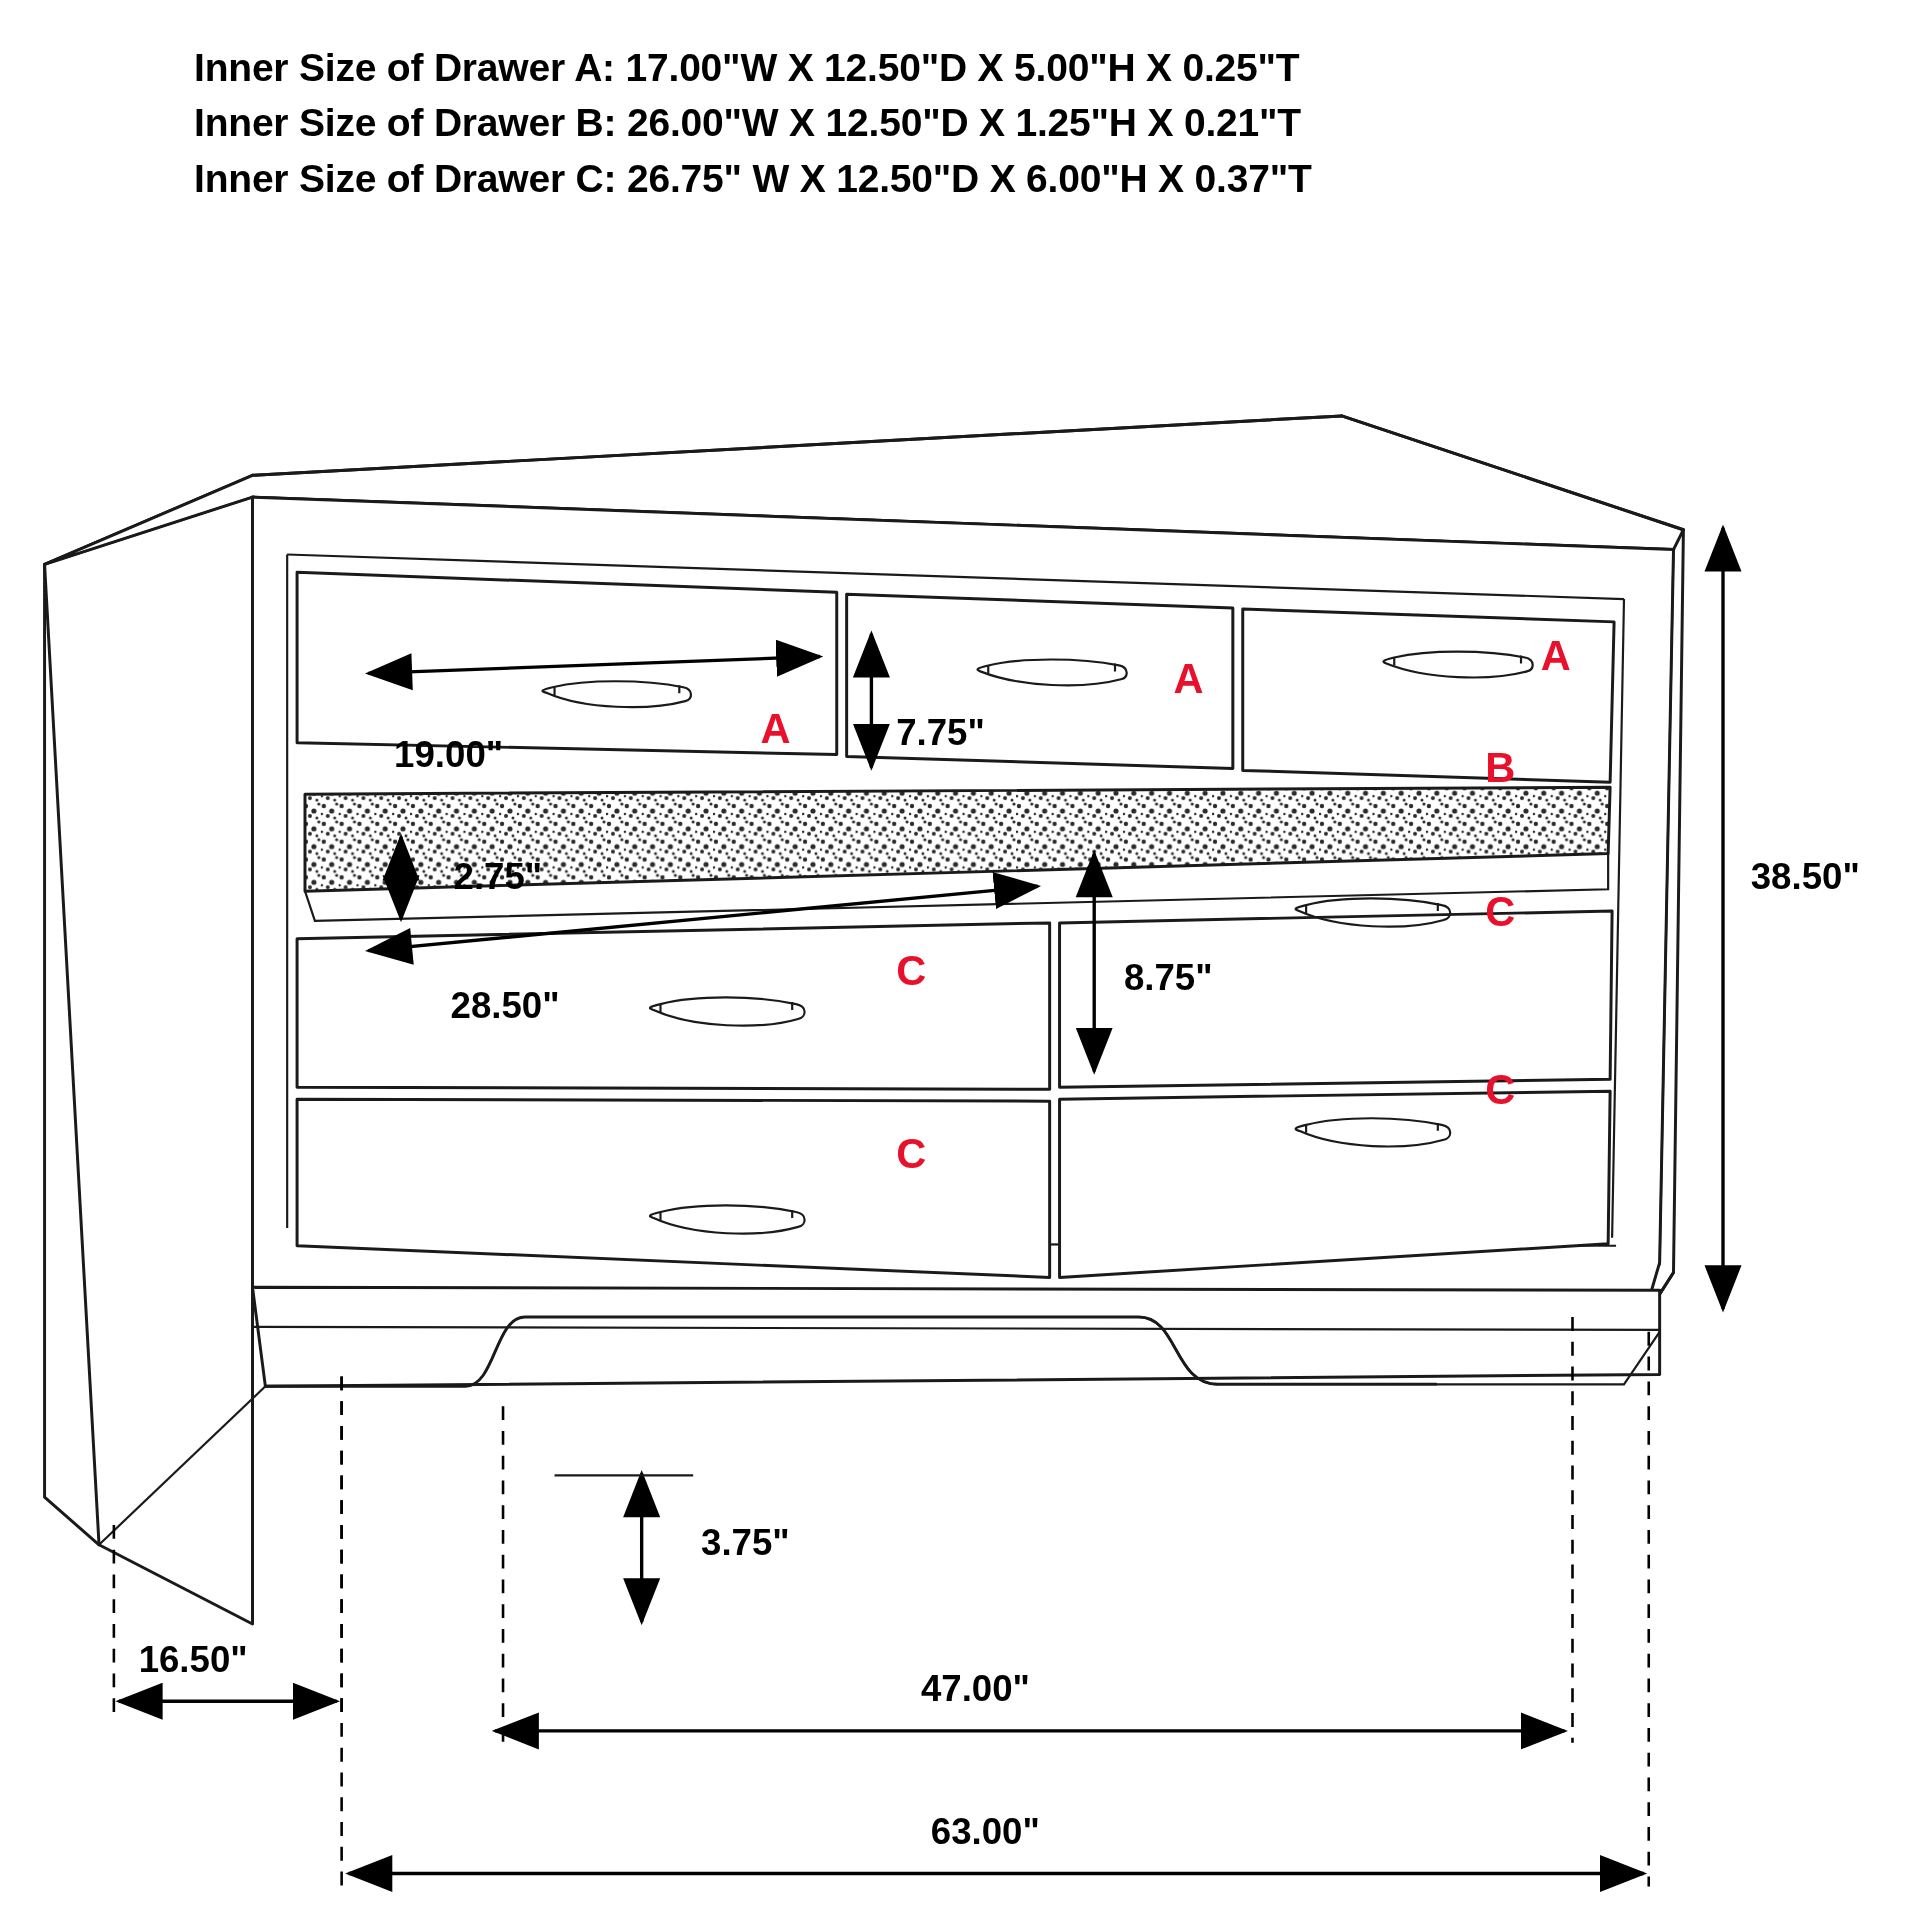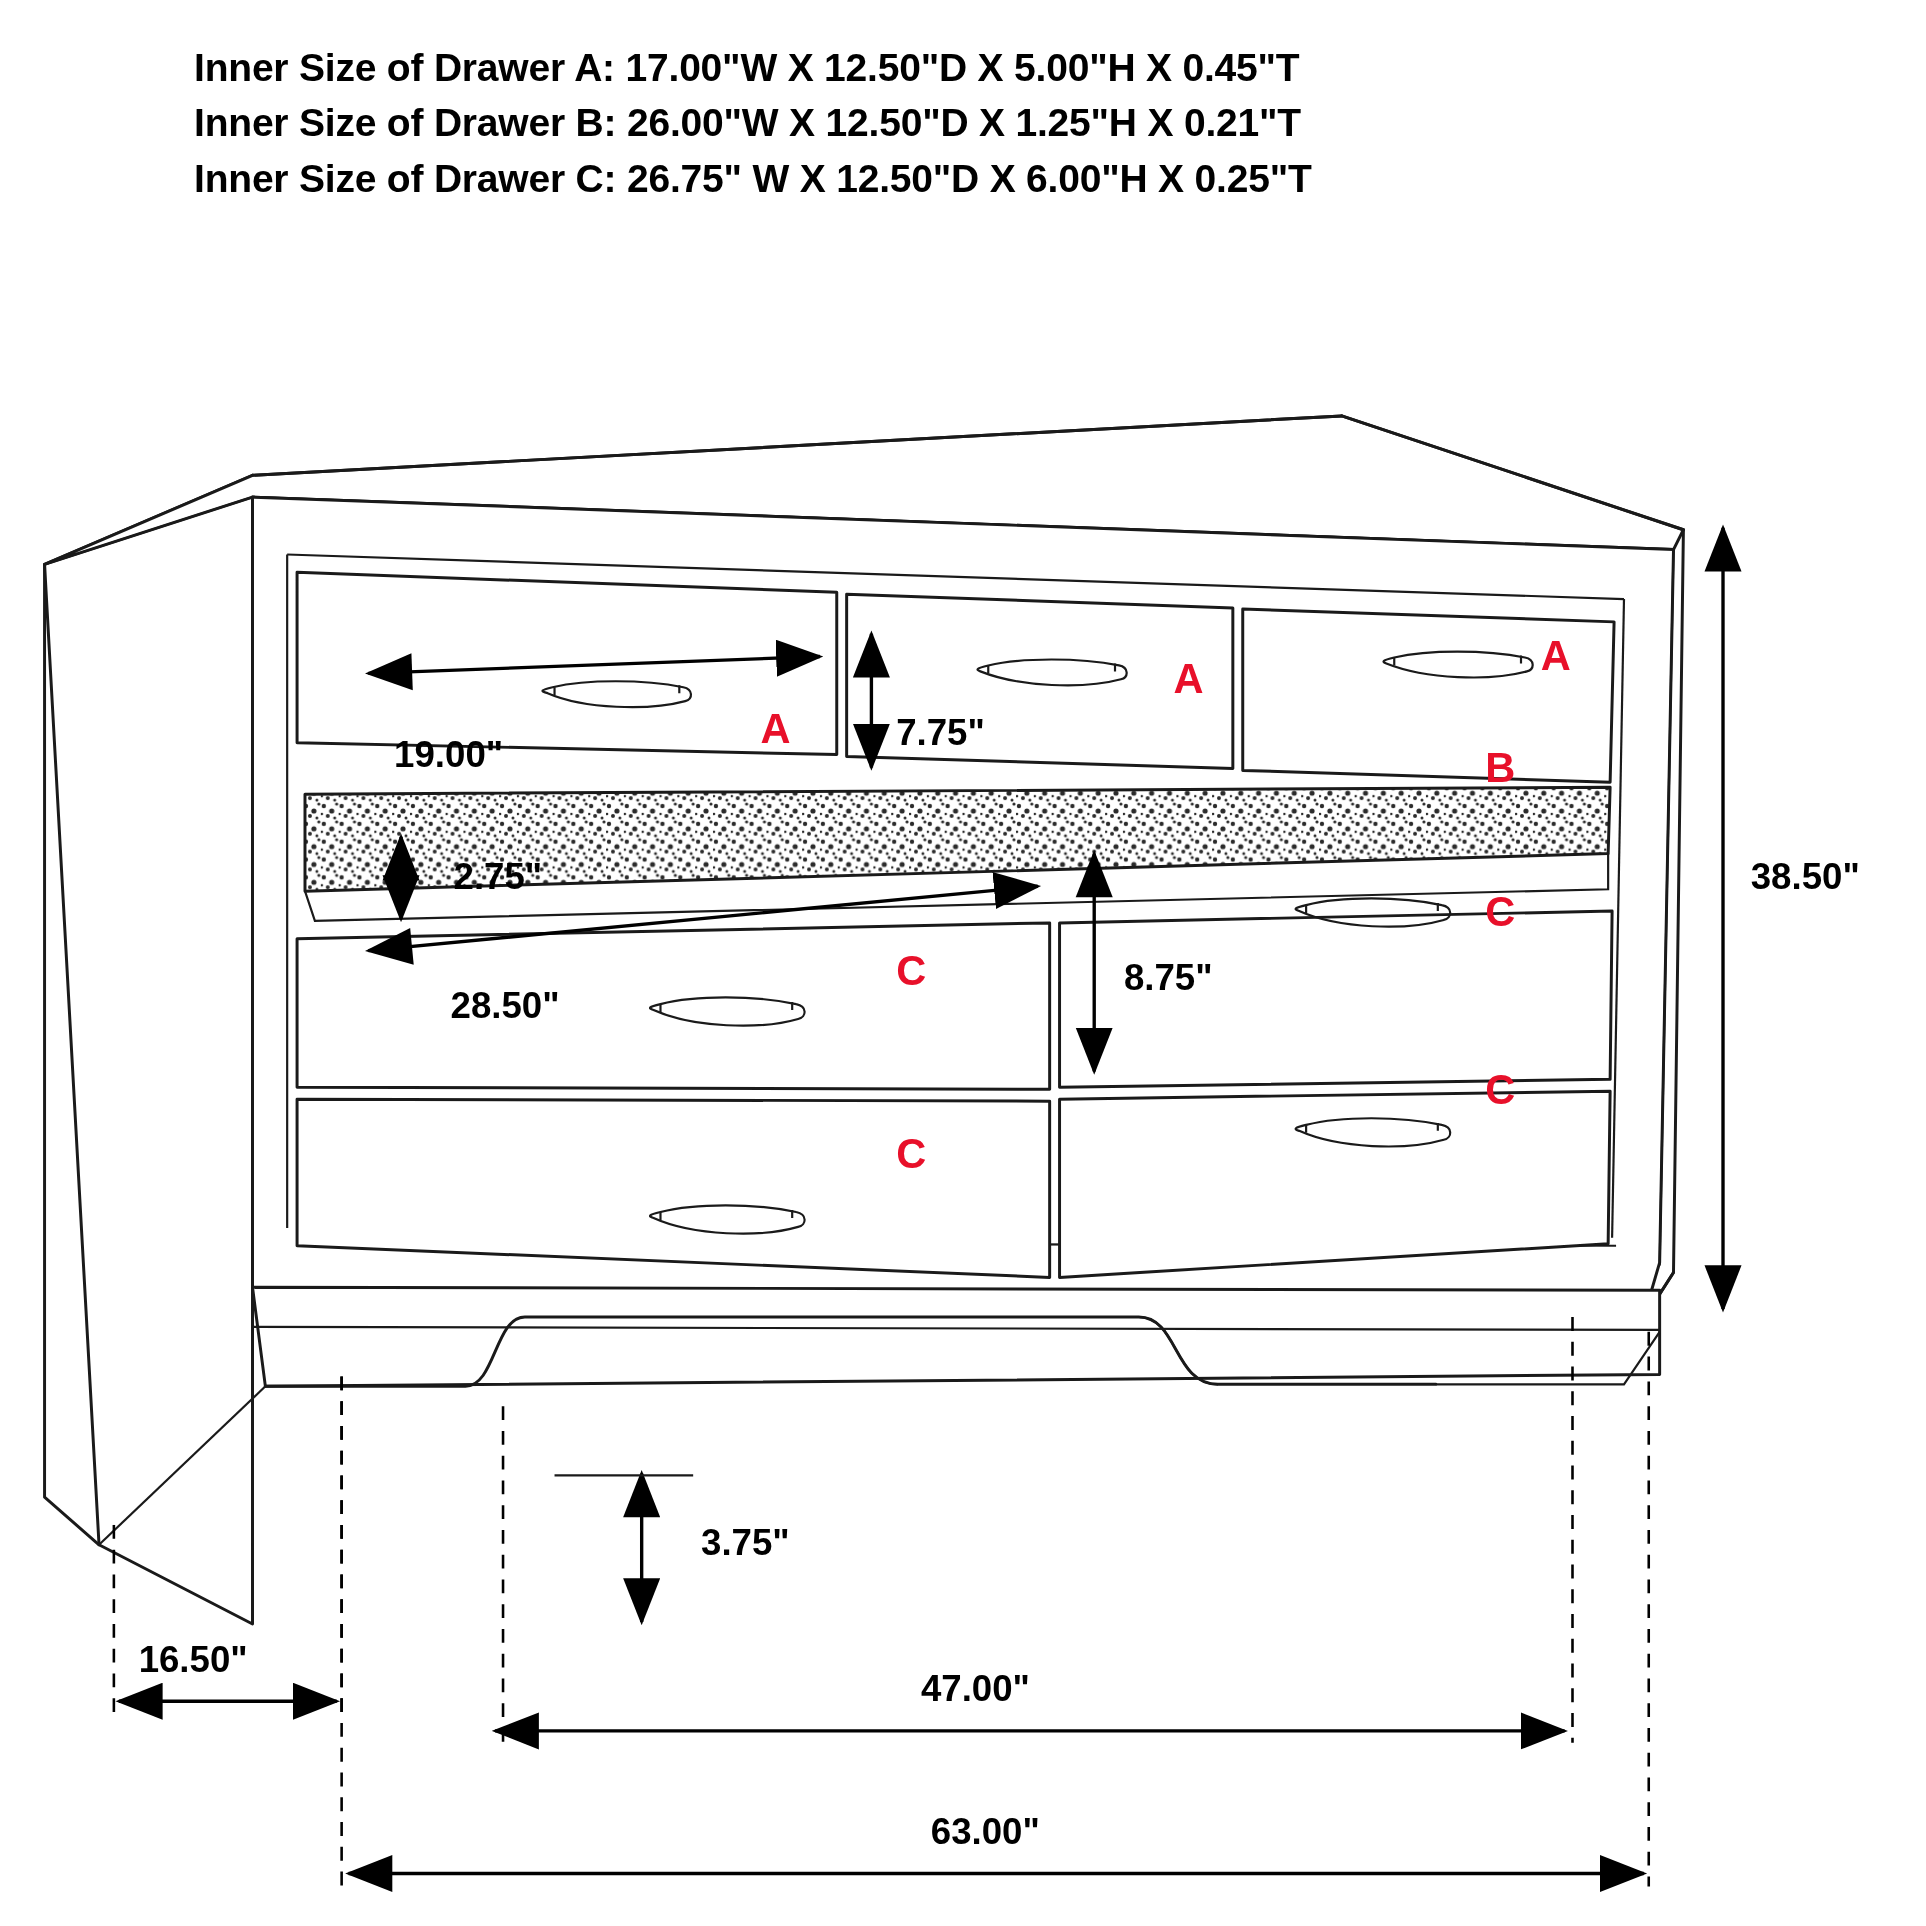--- a/index.html
+++ b/index.html
@@ -80,23 +80,23 @@
   .glitter {
     fill: url(#speckle);
   }
 </style>
 </head>
 <body>
 
 <div id="stage">
 
   <div class="spec-block">
-    <div class="spec-line">Inner Size of Drawer A: 17.00"W X 12.50"D X 5.00"H X 0.45"T</div>
+    <div class="spec-line">Inner Size of Drawer A: 17.00"W X 12.50"D X 5.00"H X 0.25"T</div>
     <div class="spec-line">Inner Size of Drawer B: 26.00"W X 12.50"D X 1.25"H X 0.21"T</div>
-    <div class="spec-line">Inner Size of Drawer C: 26.75" W X 12.50"D X 6.00"H X 0.25"T</div>
+    <div class="spec-line">Inner Size of Drawer C: 26.75" W X 12.50"D X 6.00"H X 0.37"T</div>
   </div>
 
   <svg id="dwg" width="1927" height="1927" viewBox="0 0 1946 1946">
     <defs>
       <pattern id="speckle" width="18" height="18" patternUnits="userSpaceOnUse">
         <rect width="18" height="18" fill="#ffffff"></rect>
         <circle cx="3" cy="4" r="2.2" fill="#2b2b2b"></circle>
         <circle cx="11" cy="9" r="2.6" fill="#2b2b2b"></circle>
         <circle cx="16" cy="2" r="1.6" fill="#2b2b2b"></circle>
         <circle cx="7" cy="14" r="2.0" fill="#2b2b2b"></circle>

